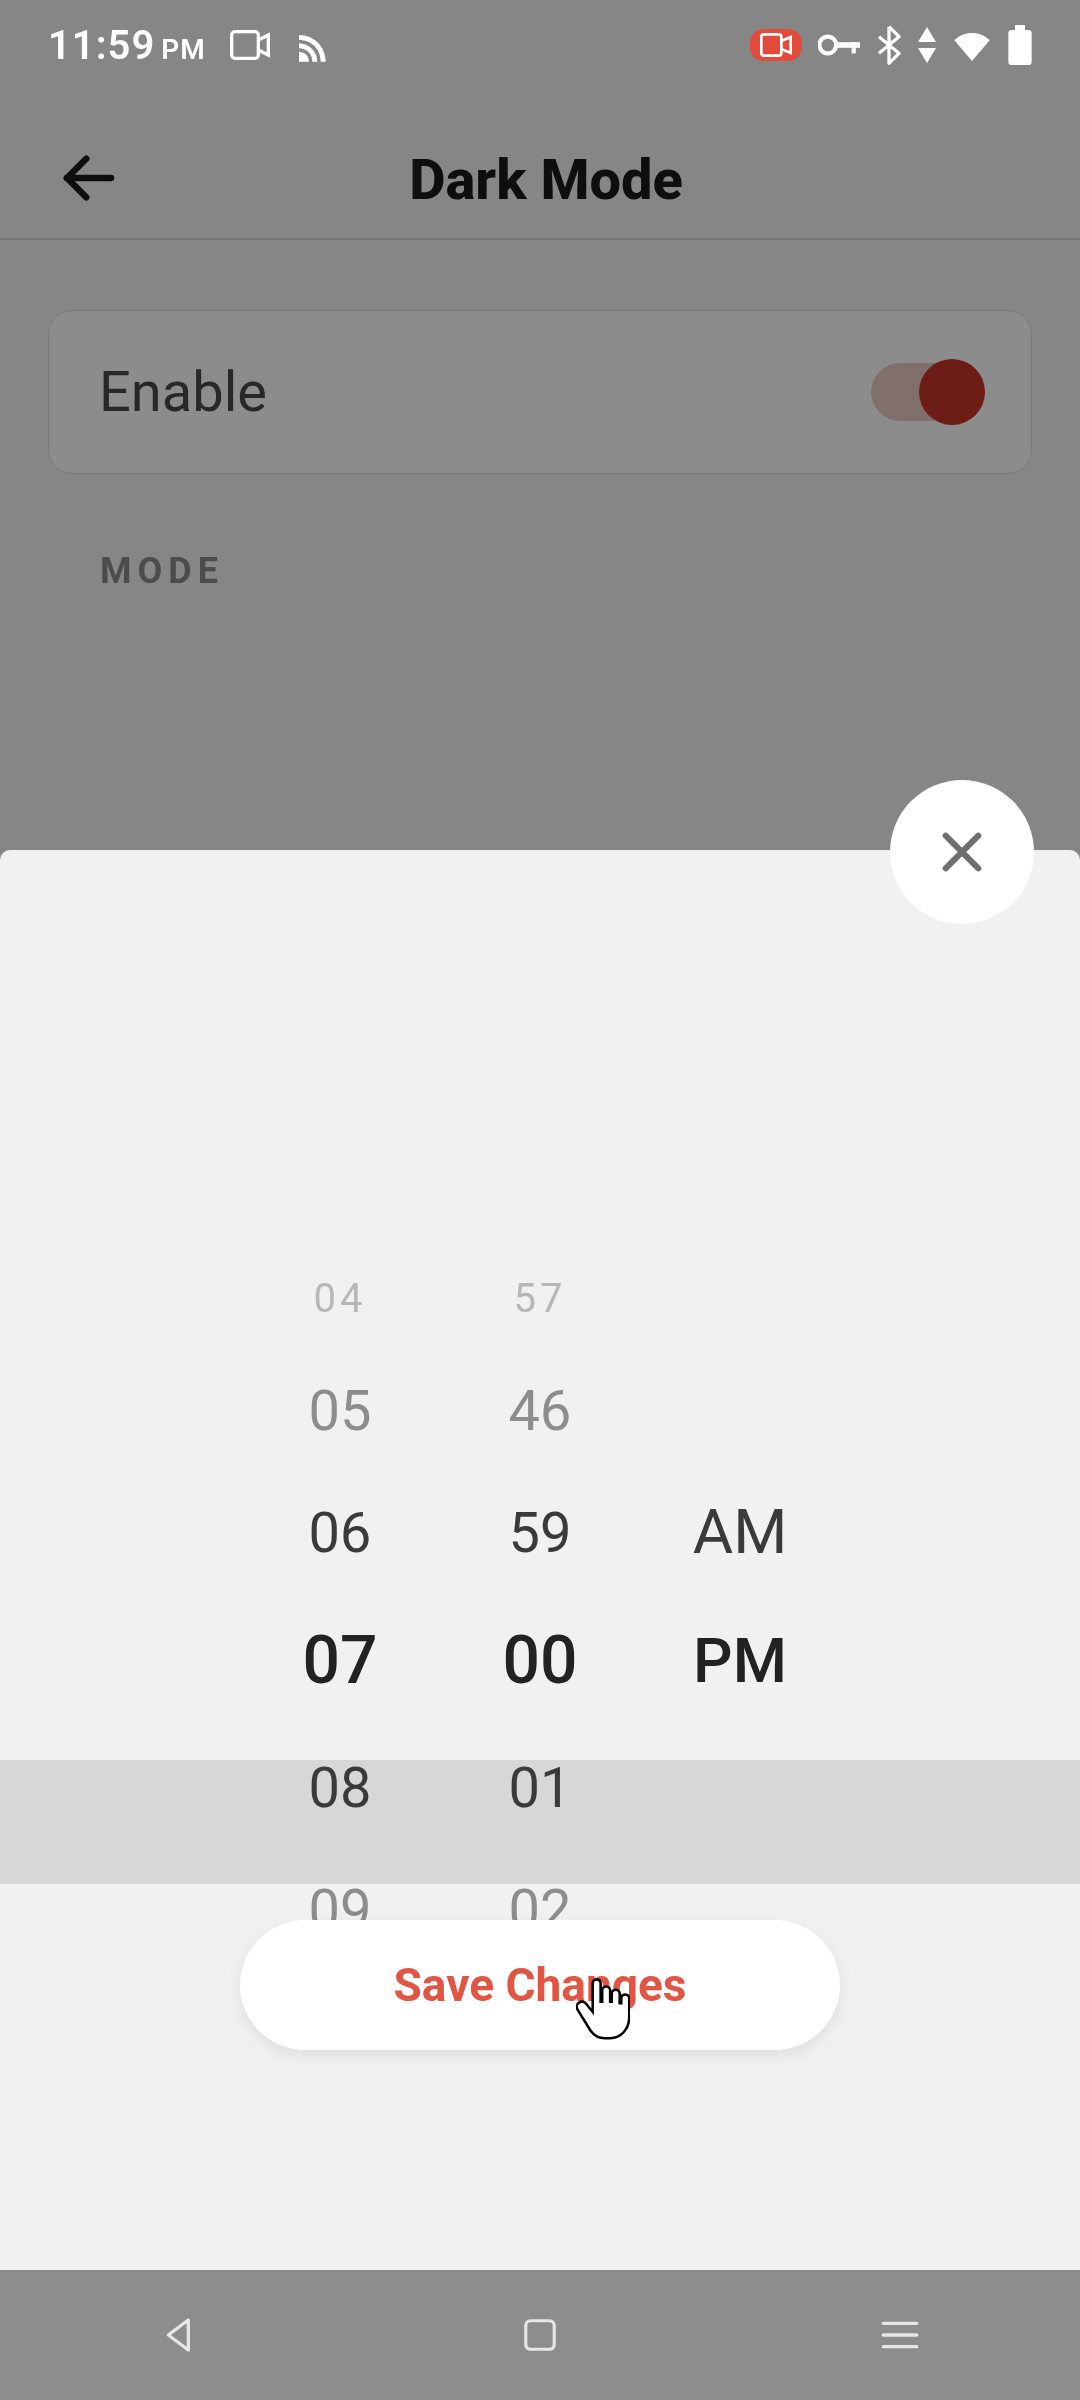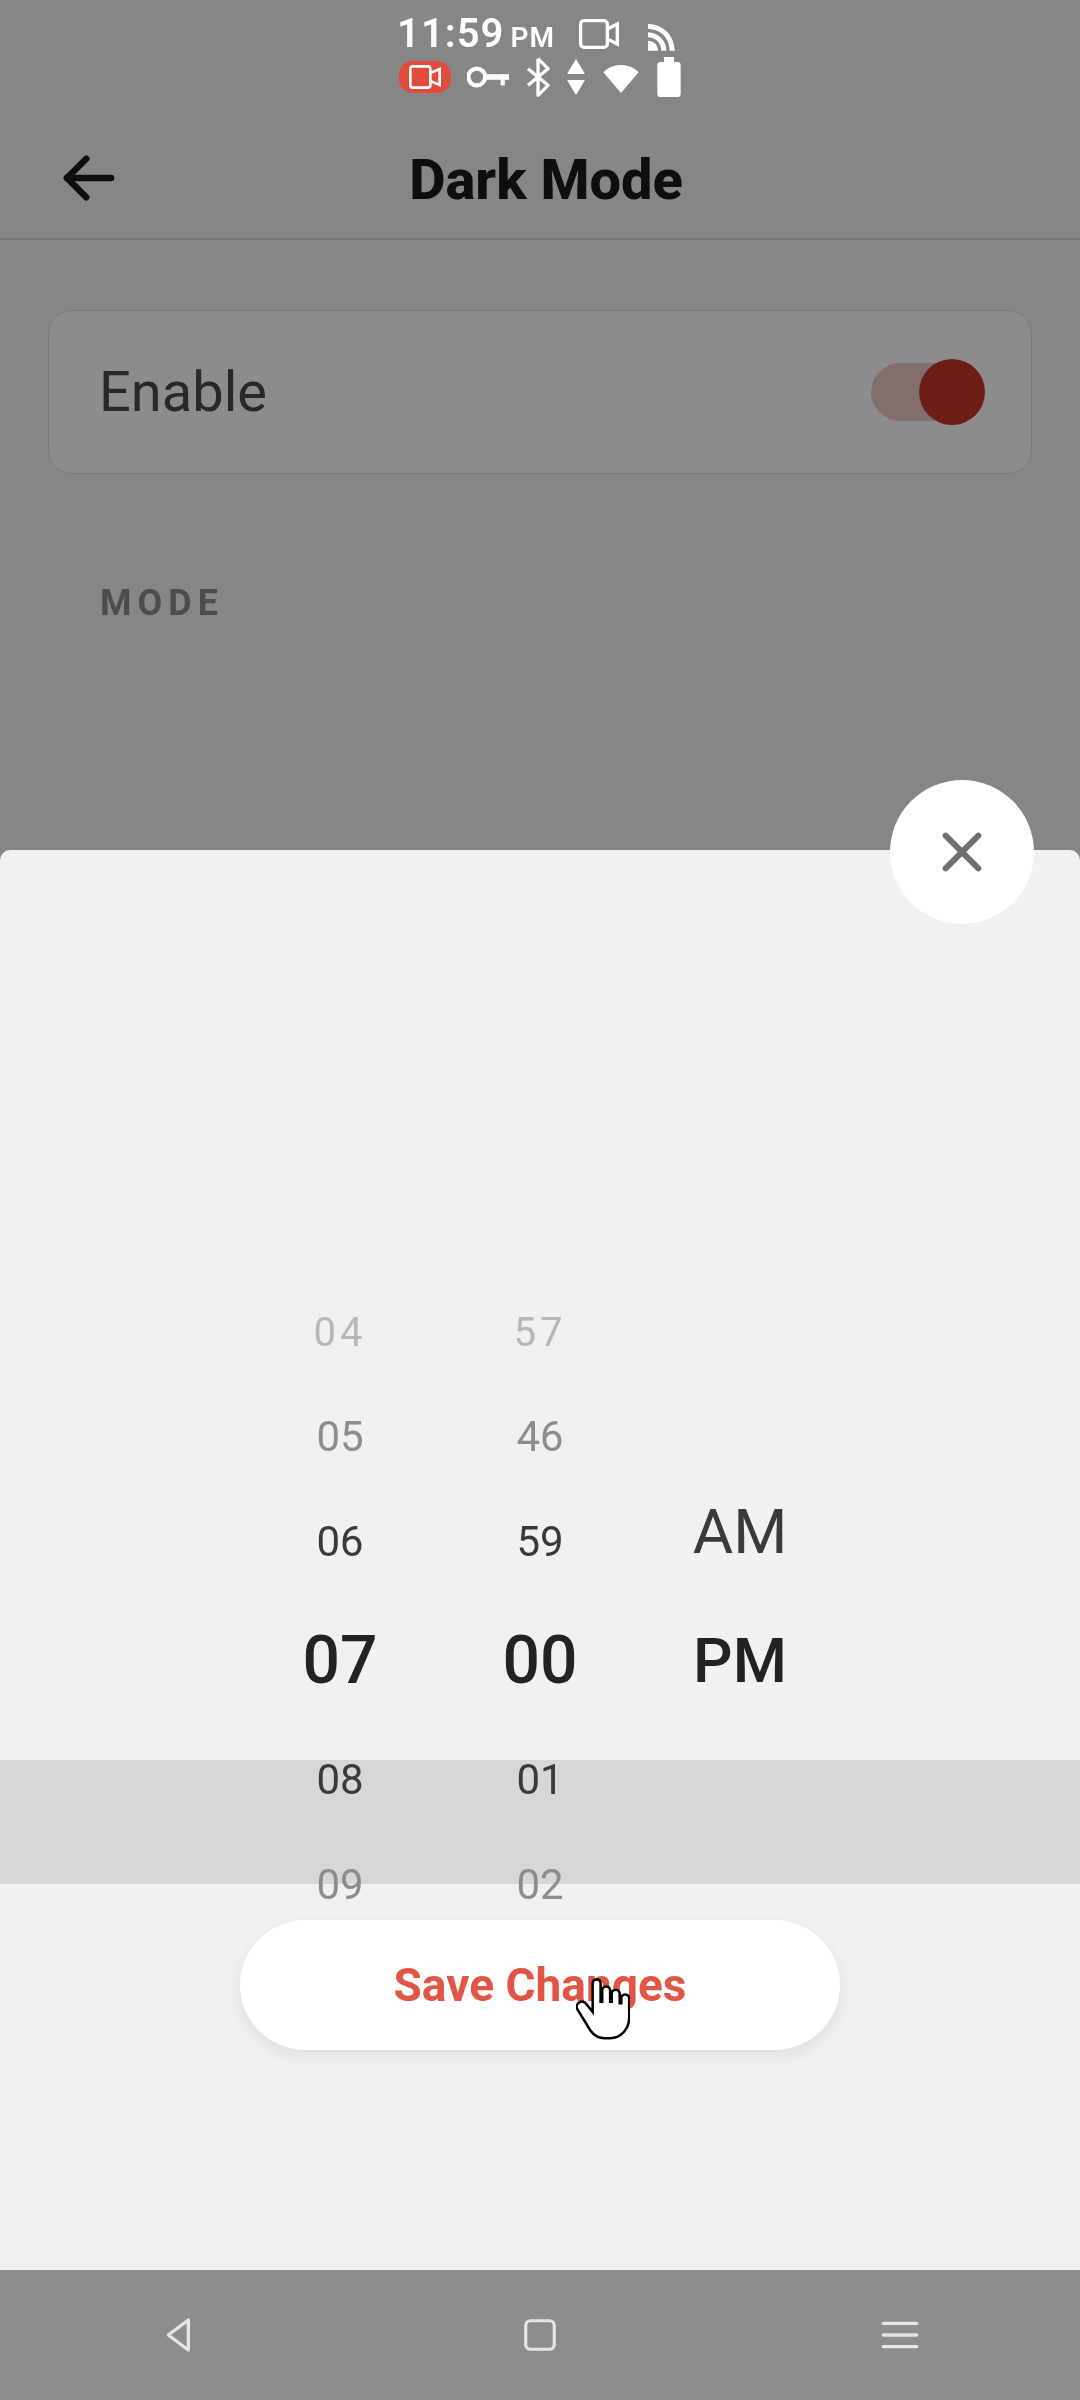--- a/index.html
+++ b/index.html
@@ -4,58 +4,58 @@
 <style>
   * { box-sizing: border-box; margin: 0; padding: 0; }
   html, body { width: 1080px; height: 2400px; overflow: hidden; font-family: -apple-system, BlinkMacSystemFont, "Segoe UI", Roboto, sans-serif; }
   body { position: relative; background: #f3f3f3; }
 
   
   .bg { position:absolute; inset:0; background:#f5f5f5; }
   .scrim { position:absolute; inset:0; background:rgba(0,0,0,0.45); }
 
   
-  .status-bar { position:absolute; top:0; left:0; right:0; height:90px; display:flex; align-items:center; justify-content:space-between; padding:10px 48px; color:#fff; font-weight:600;flex-direction:column; }
+  .status-bar { position:absolute; top:0; left:0; right:0; height:90px; display:flex; align-items:center; justify-content:space-between; padding:16px 48px; color:#fff; font-weight:600; }
   .status-left { display:flex; align-items:center; gap:24px; }
   .status-time { font-size:40px; letter-spacing:1px; }
   .status-time small{ font-size:28px; margin-left:4px;}
   .status-right { display:flex; align-items:center; gap:16px; }
   .sicon { display:inline-flex; align-items:center; justify-content:center; }
   .rec-badge { background:#e24a3b; border-radius:14px; padding:4px 10px; }
 
   
   .app-header { position:absolute; top:120px; left:12px; right:0; height:120px; display:flex; align-items:center; justify-content:center; }
   .back-btn { position:absolute; left:44px; top:50%; transform:translateY(-50%); }
   .app-title { font-size:56px; font-weight:800; color:#1a1a1a; }
   .header-sep { position:absolute; top:238px; left:0; right:0; height:2px; background:#d9d9d9; }
 
   
   .card { position:absolute; left:48px; right:48px; background:#fff; border:1px solid #dcdcdc; border-radius:24px; padding:48px 50px; }
   .enable-card { top:310px; display:flex; align-items:center; justify-content:space-between;gap:8px; }
   .enable-label { font-size:56px; color:#4a4a4a; }
   .toggle { width:110px; height:58px; border-radius:30px; background:#eccbc7; position:relative; }
   .toggle .knob { position:absolute; right:-4px; top:-4px; width:66px; height:66px; border-radius:50%; background:#c73528; }
 
-  .section-label { position:absolute; left:100px; top:582px; font-size:36px; letter-spacing:6px; color:#8a8a8a; font-weight:700; }
+  .section-label { position:absolute; left:100px; top:550px; font-size:36px; letter-spacing:6px; color:#8a8a8a; font-weight:700; }
 
   .mode-card { top:610px; padding:44px 50px 60px; }
   .mode-title { font-size:54px; color:#2b2b2b; font-weight:500; }
   .mode-sub { font-size:40px; color:#8c8c8c; margin-top:6px; }
   .mode-div { border:none; border-top:3px dashed #cfcfcf; margin:30px 0 24px; }
   .mode-manual { font-size:54px; color:#2b2b2b; font-weight:500; }
 
   
   .sheet { position:absolute; left:0; right:0; bottom:130px; top:850px; background:#f2f1f2; border-top-left-radius:10px; border-top-right-radius:10px; }
   .close-btn { position:absolute; right:46px; top:-70px; width:144px; height:144px; border-radius:50%; background:#fff; display:flex; align-items:center; justify-content:center; box-shadow:0 0 0 0 rgba(0,0,0,0); }
   .close-btn svg { stroke:#6f6f6f; }
 
   .picker { position:absolute; top:300px; left:0; right:0; height:700px; }
   .picker-cols { display:flex; justify-content:center; gap:90px; height:100%; align-items:center; }
   .col { display:flex; flex-direction:column; align-items:center; gap:56px; font-variant-numeric:tabular-nums; }
-  .col div { font-size:42px; color:#3a3a3a; min-width:110px; text-align:center; }
+  .col div { font-size:56px; color:#3a3a3a; min-width:110px; text-align:center; }
   .col .faint { color:#b7b7b7; font-size:40px; letter-spacing:4px; }
   .col .dim { color:#8d8d8d; }
   .col .sel { color:#222; font-weight:500; font-size:66px; }
   .sel-band { position:absolute; left:0; right:0; top:610px; height:124px; background:#d8d7d8; }
   
   .col.ampm div { font-size:62px; }
 
   .save-btn { position:absolute; left:240px; right:240px; top:1070px; height:130px; background:#fff; border-radius:70px; display:flex; align-items:center; justify-content:center; box-shadow:0 6px 16px rgba(0,0,0,0.08); }
   .save-btn span { font-size:46px; font-weight:700; color:#e05543; }
 

